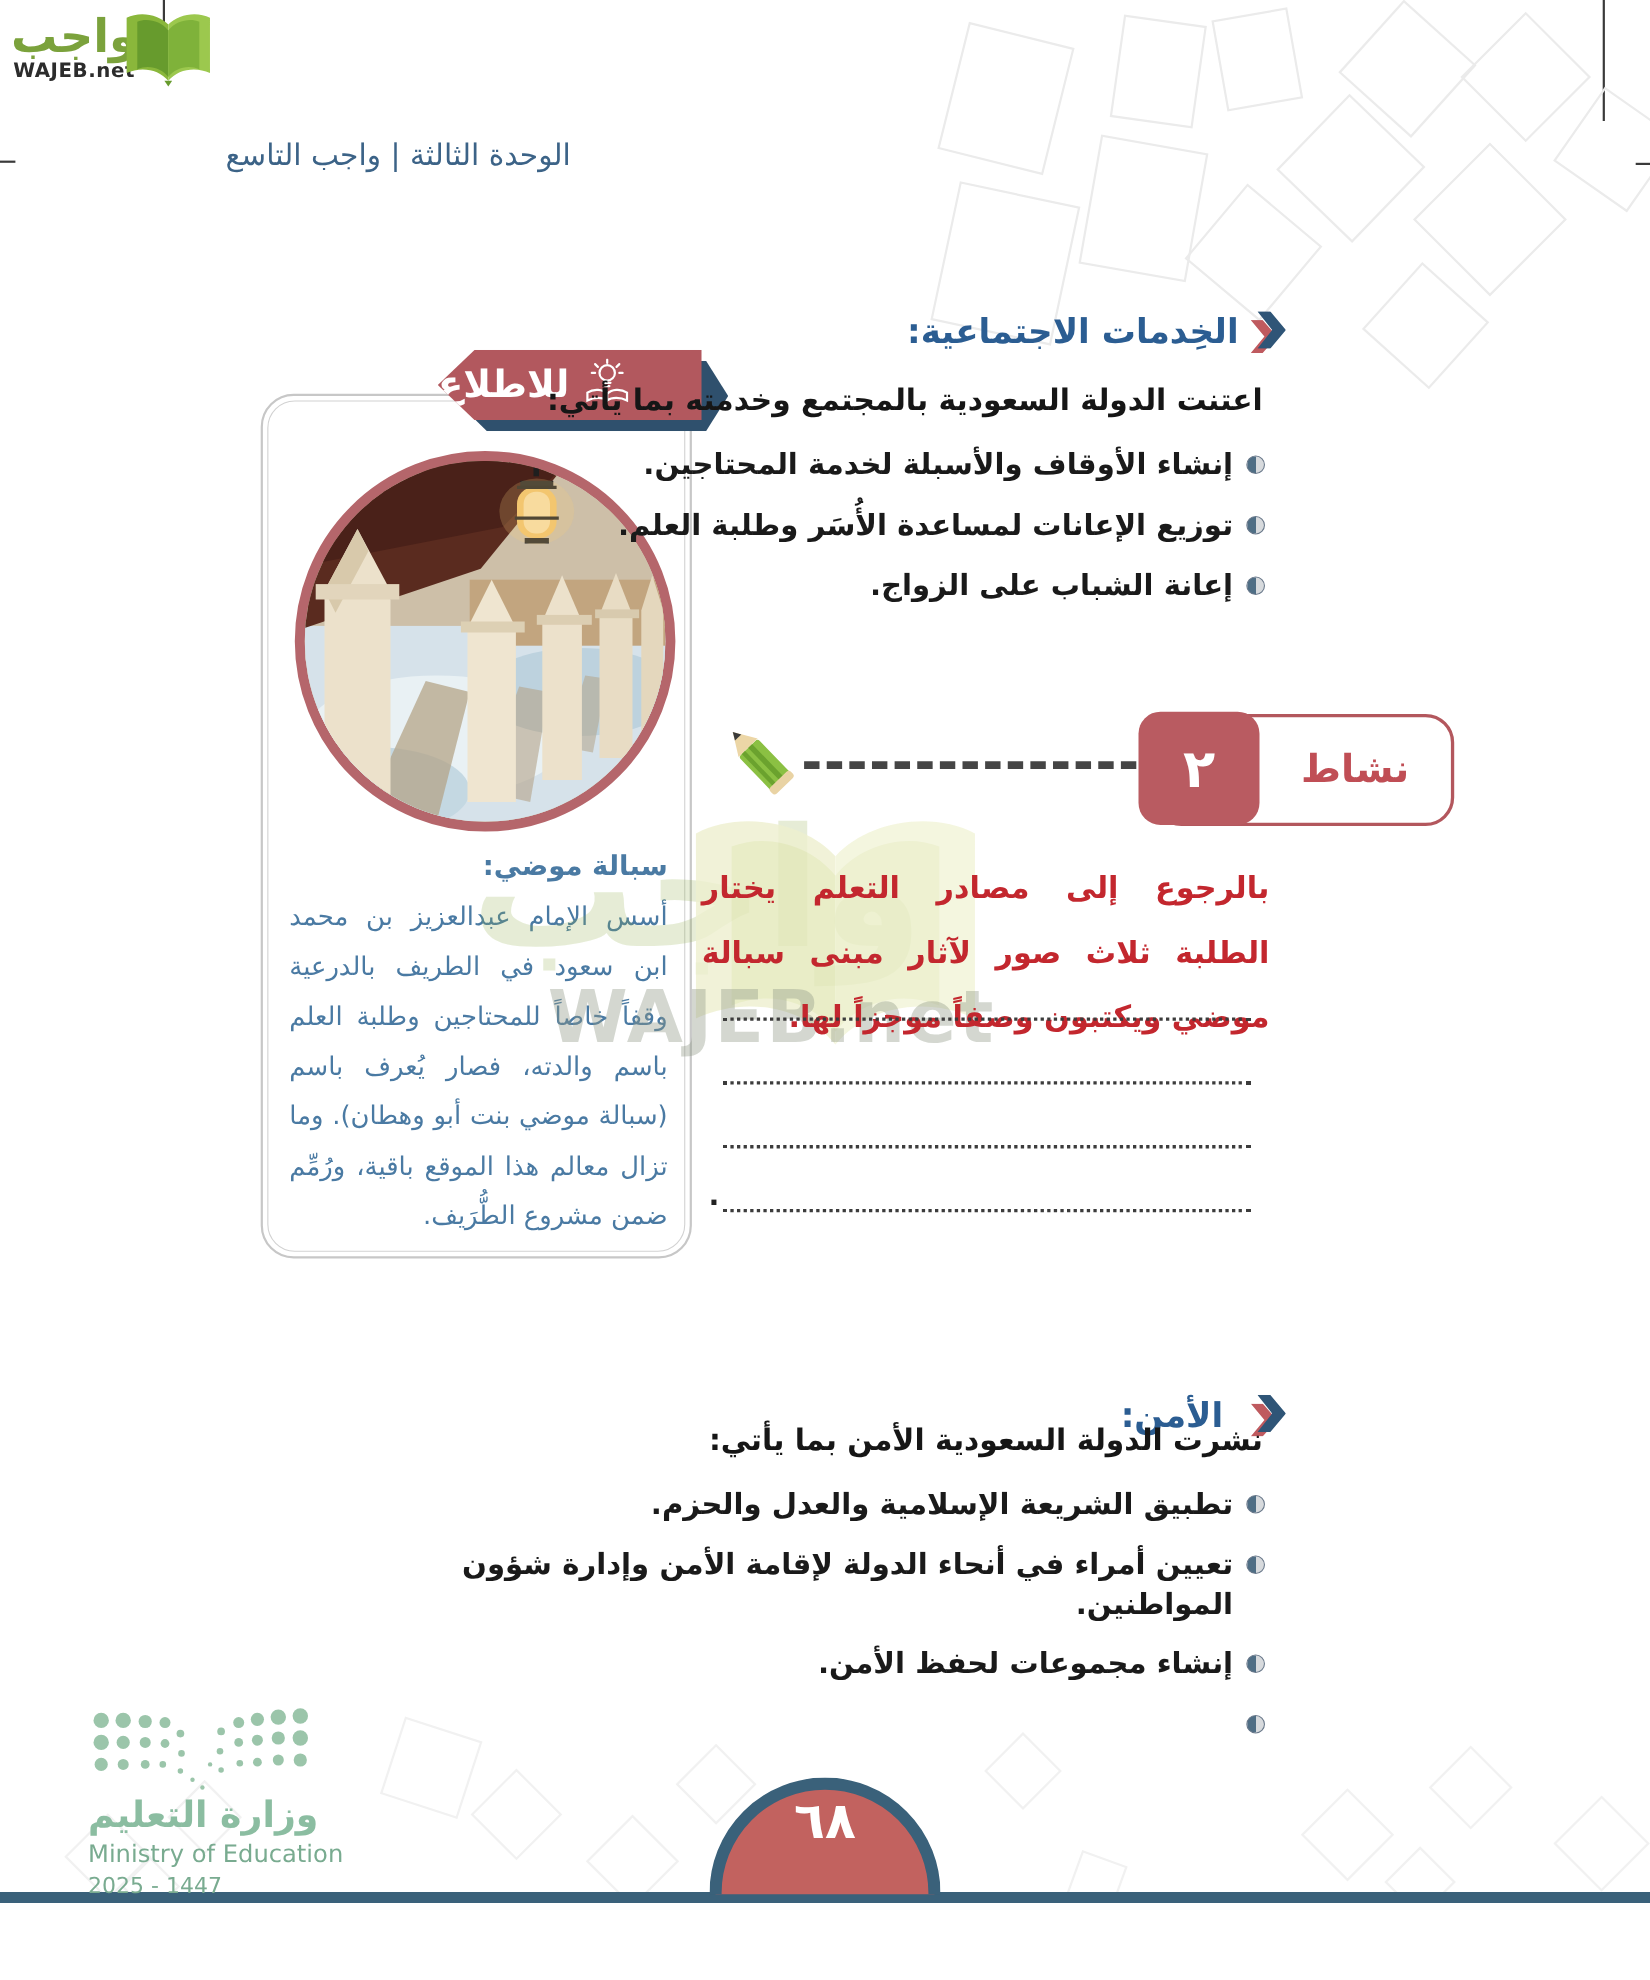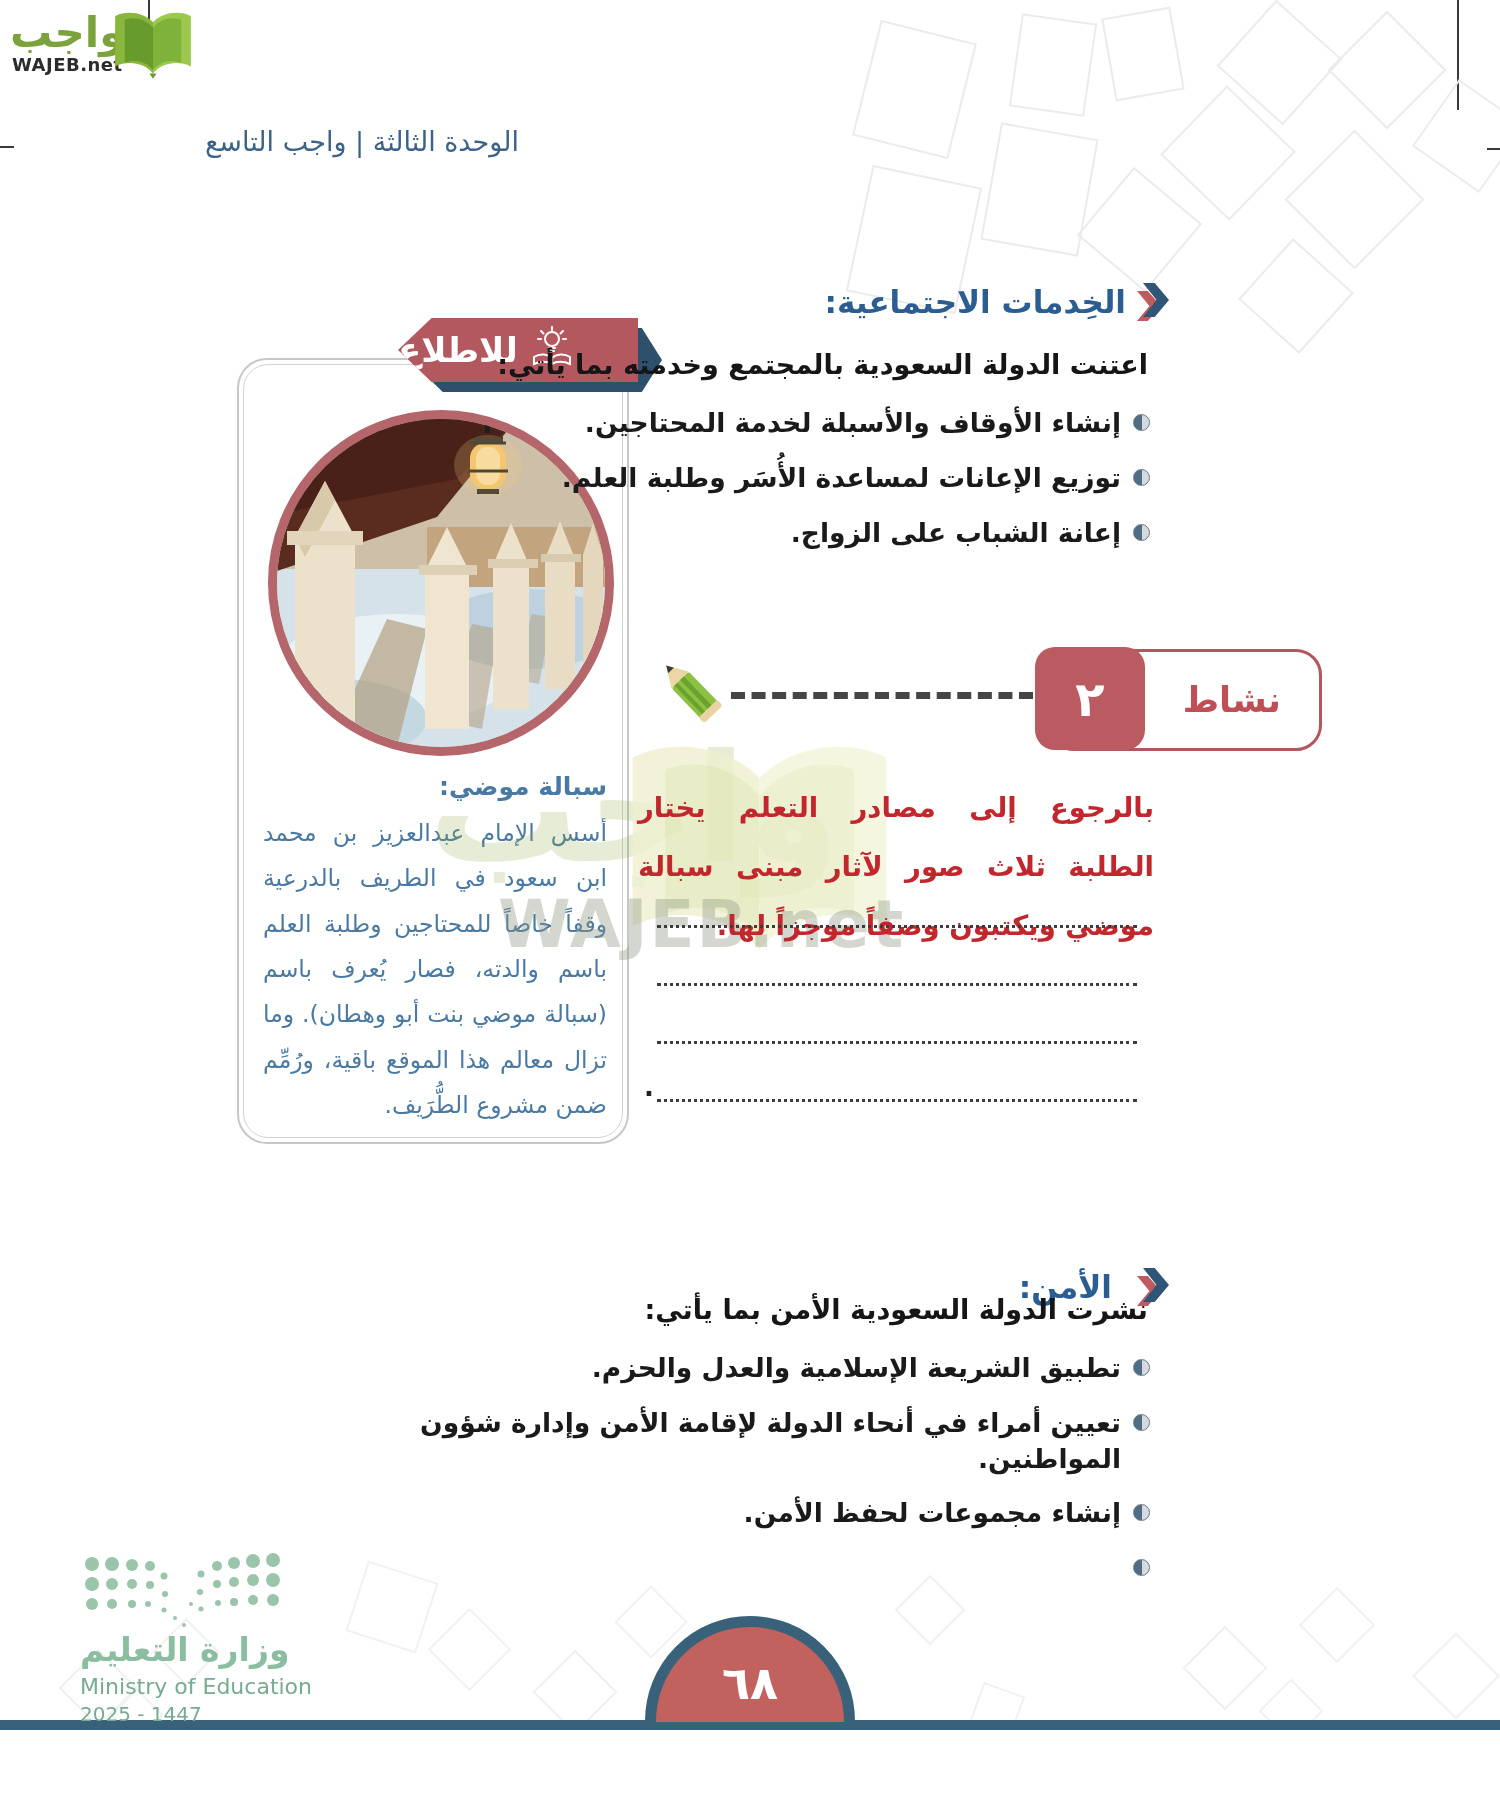--- a/index.html
+++ b/index.html
@@ -78,21 +78,21 @@
   .wm-ar{left:428px;top:722px;font-size:150px;font-weight:bold;color:#8fae4a;opacity:.22;}
   .wm-net{left:498px;top:886px;font-size:66px;font-weight:bold;color:#8f9886;opacity:.38;letter-spacing:2px;}
   .wm-book{left:612px;top:732px;opacity:.8;}
 
   
   .footer-bar{position:absolute;left:0;top:1720px;width:1500px;height:60px;background:#3a617a;z-index:4;}
   .footer-strip{position:absolute;left:0;top:1780px;width:1500px;height:20px;background:#eef3f6;z-index:4;}
   .page-circle{position:absolute;left:645px;top:1616px;width:210px;height:106px;overflow:hidden;z-index:5;}
   .page-circle .disc{position:absolute;left:0;top:0;width:210px;height:210px;border-radius:50%;
       background:#c2625f;border:11px solid #3a617a;box-sizing:border-box;}
-  .page-num{position:absolute;left:0;top:40px;width:210px;text-align:center;color:#fff;
+  .page-num{position:absolute;left:0;top:12px;width:210px;text-align:center;color:#fff;
       font-size:46px;font-weight:bold;z-index:2;}
 
   .moe{position:absolute;left:80px;top:1552px;z-index:5;}
   .moe-ar{position:absolute;left:0;top:78px;font-size:33px;font-weight:bold;color:#8bbda1;white-space:nowrap;}
   .moe-en{position:absolute;left:0;top:122px;font-size:22px;color:#79ab90;white-space:nowrap;}
   .moe-year{position:absolute;left:0;top:150px;font-size:20px;color:#79ab90;white-space:nowrap;}
 </style>
 </head>
 <body>
 

